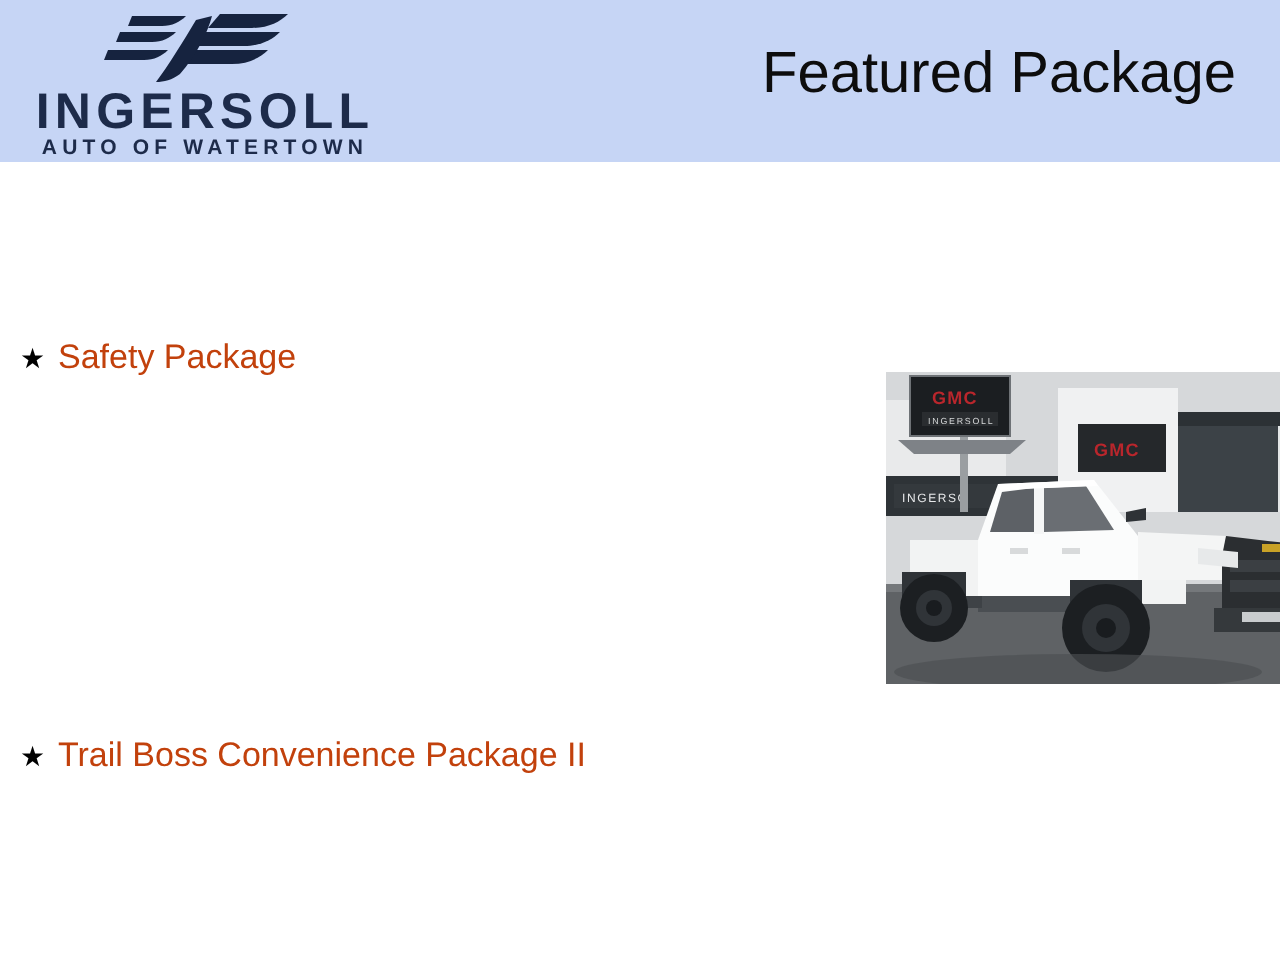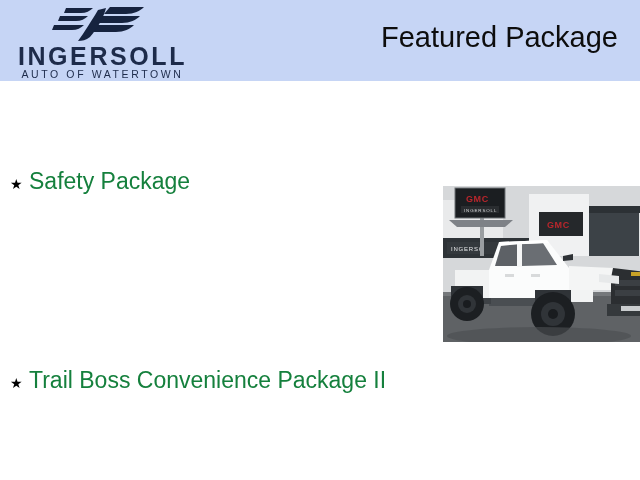--- a/index.html
+++ b/index.html
@@ -62,21 +62,21 @@
     white-space: nowrap;
   }
 
   .brand-tagline {
     position: absolute;
     left: 0;
     top: 67px;
     width: 205px;
     text-align: center;
     font-size: 10.5px;
-    font-weight: 400;
+    font-weight: 700;
     letter-spacing: 2.6px;
     color: #1d2b4a;
     line-height: 1;
     white-space: nowrap;
   }
 
   .header-title {
     position: absolute;
     right: 22px;
     top: 20px;
@@ -119,22 +119,22 @@
 
   .feature-bullet {
     width: 19px;
     font-size: 14px;
     color: #000000;
     line-height: 1;
     flex: 0 0 auto;
   }
 
   .feature-label {
-    font-size: 23px;
-    color: #15803d;
+    font-size: 17px;
+    color: #c2410c;
     line-height: 1;
   }
 
   
   .vehicle-photo {
     position: absolute;
     left: 400px;
     top: 105px;
     width: 234px;
     height: 156px;

